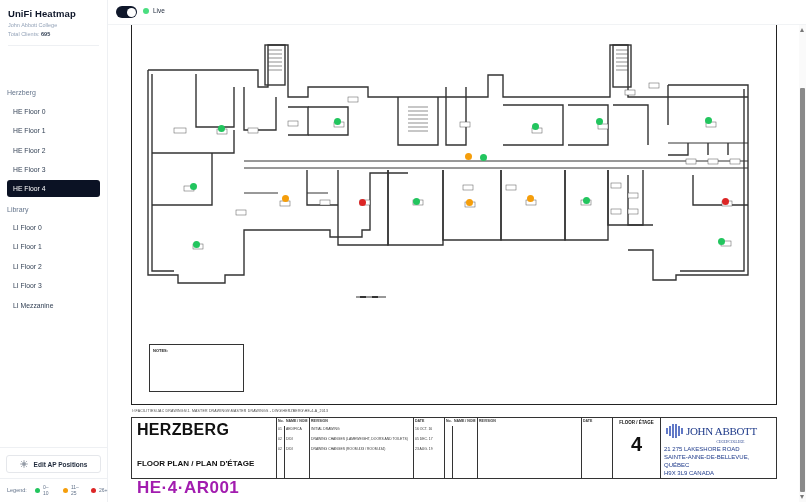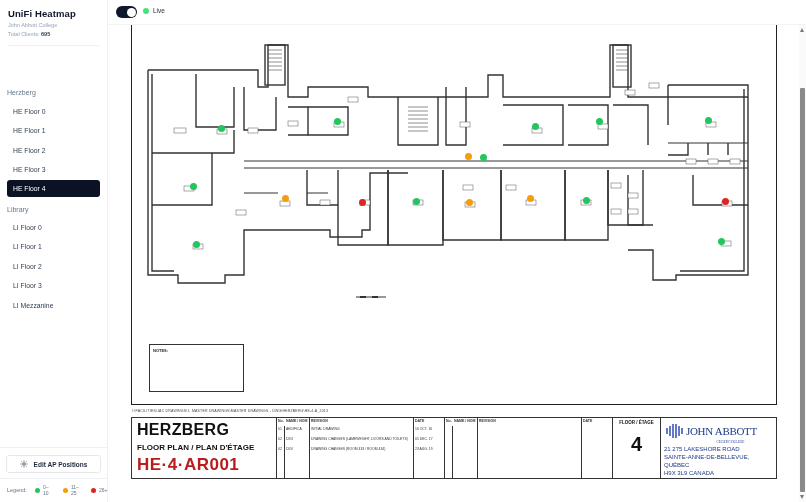--- a/index.html
+++ b/index.html
@@ -57,22 +57,22 @@
   .path-text { position: absolute; left: 24px; top: 384px; font-size: 3.5px; color: #444; letter-spacing: .2px; }
 
   .notes { position: absolute; left: 41px; top: 319px; width: 95px; height: 48px; border: 1px solid #333; }
   .notes-label { font-size: 4px; font-weight: 700; padding: 3px; color: #222; }
 
   
   .tblock { position: absolute; left: 23px; top: 392px; width: 646px; height: 62px;
     border: 1px solid #333; display: flex; }
   .tb-main { width: 145px; border-right: 1px solid #333; padding: 3px 5px; }
   .tb-building { font-size: 16px; font-weight: 700; color: #111; letter-spacing: .3px; }
-  .tb-sub { font-size: 8px; font-weight: 700; color: #111; margin-top: 4px; }
-  .tb-code { font-size: 17px; font-weight: 700; color: #b91c1c; margin-top: 3px; letter-spacing: .5px; }
+  .tb-sub { font-size: 8px; font-weight: 700; color: #111; margin-top: 20px; }
+  .tb-code { font-size: 17px; font-weight: 700; color: #a21caf; margin-top: 10px; letter-spacing: .5px; }
   .rev { border-right: 1px solid #333; position: relative; }
   .rev-grid { display: grid; height: 100%; font-size: 3.4px; color: #333; }
   .rev-head { font-weight: 700; font-size: 3.5px; }
   .floor-box { width: 48px; border-right: 1px solid #333; padding: 2px; text-align: center; }
   .floor-label { font-size: 4.5px; font-weight: 700; color: #111; }
   .floor-num { font-size: 20px; font-weight: 700; color: #111; margin-top: 8px; }
   .college { flex: 1; padding: 4px 3px; }
   .college-row { display: flex; align-items: center; }
   .college-name { font-family: "Liberation Serif", serif; font-size: 11px; color: #1e3a8a; letter-spacing: -.3px; line-height: 12px; text-align: center; }
   .college-sub { font-family: "Liberation Serif", serif; font-size: 3.5px; color: #1e3a8a; text-align: center; margin-left: 24px; }

